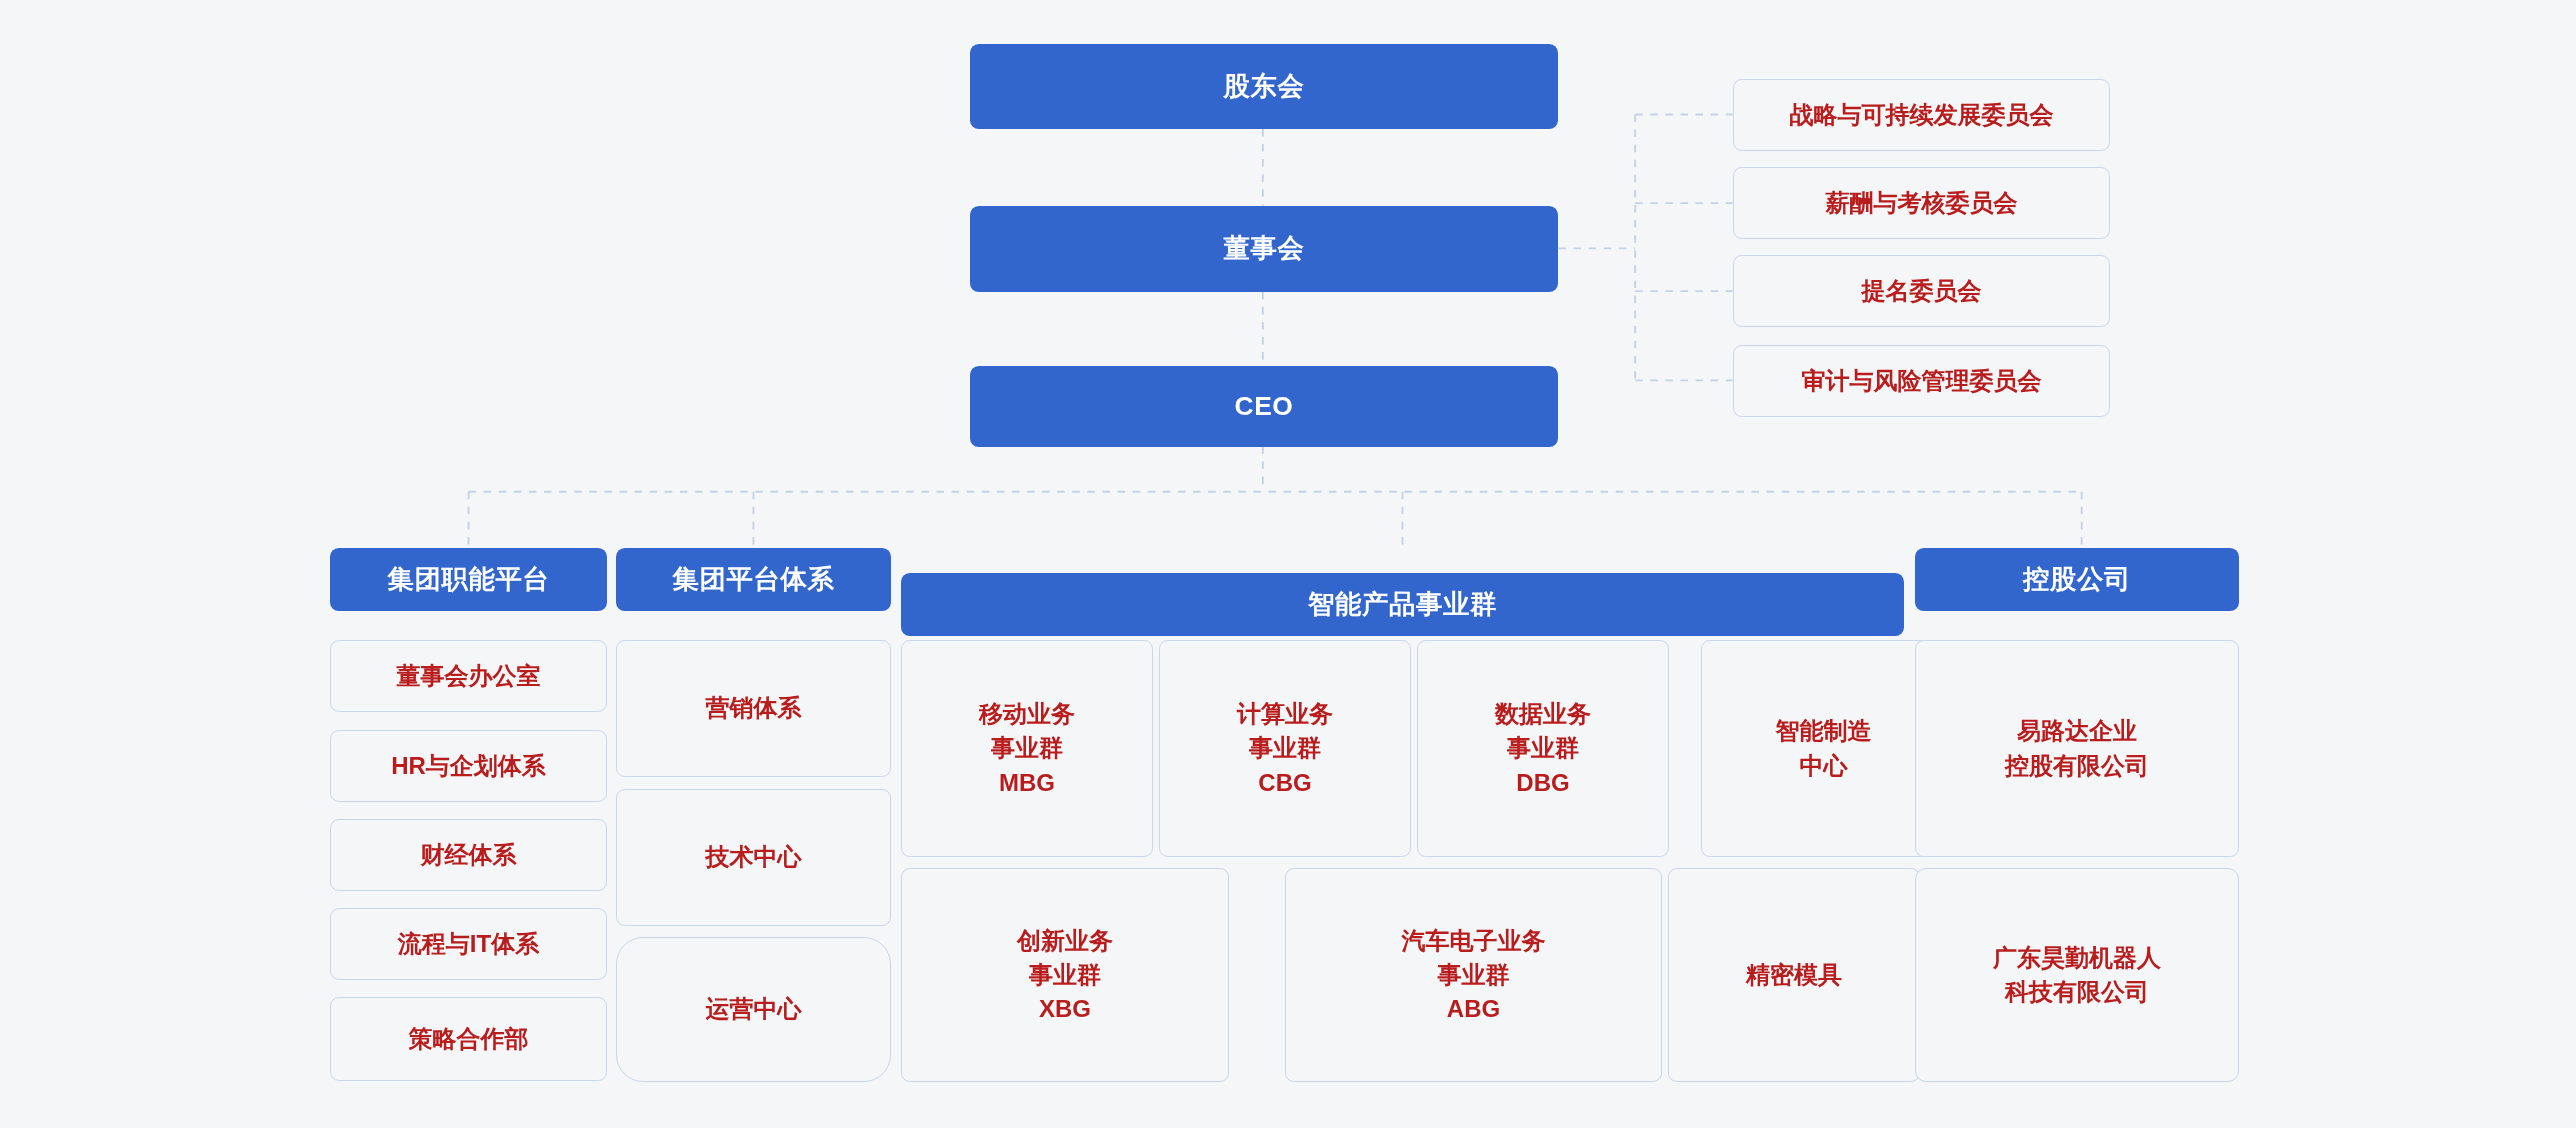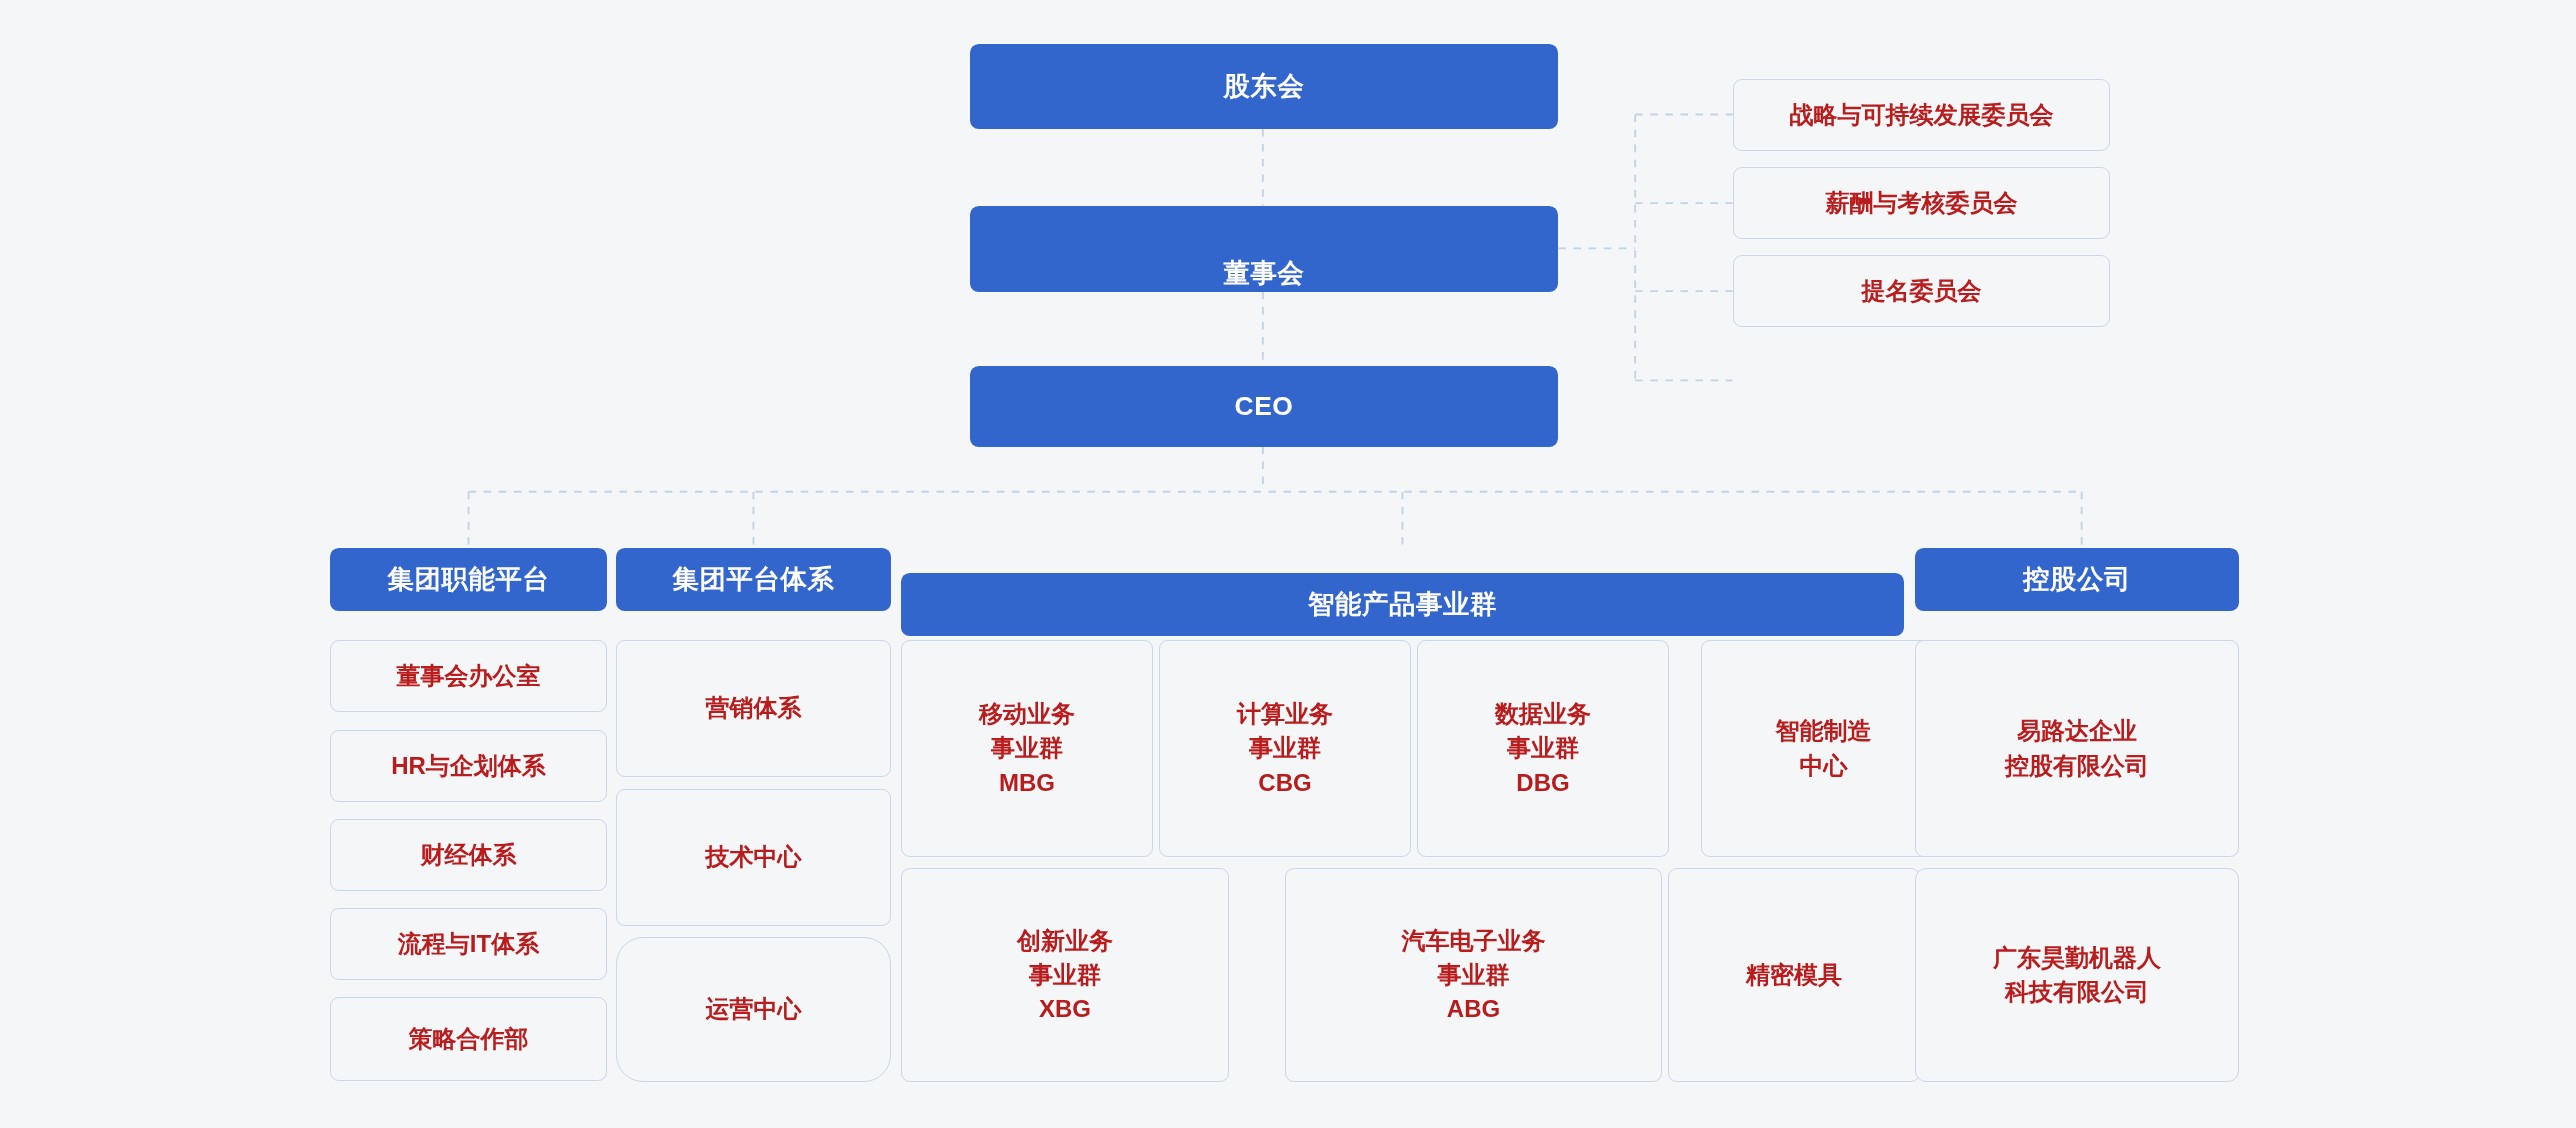--- a/index.html
+++ b/index.html
@@ -94,40 +94,43 @@
       <line x1="2600" y1="323" x2="2755" y2="323"></line>
       <line x1="2600" y1="463" x2="2755" y2="463"></line>
       <line x1="2600" y1="605" x2="2755" y2="605"></line>
     </g>
   </svg>
 
   <div class="node node-primary t-lg" style="left:970px; top:44px; width:588px; height:85px;">
     <span class="stack-line">股东会</span>
   </div>
 
-  <div class="node node-primary t-lg" style="left:970px; top:206px; width:588px; height:86px;align-items:flex-end;">
+  <div class="node node-primary t-lg" style="left:970px; top:206px; width:588px; height:86px;">
     <span class="stack-line">董事会</span>
   </div>
 
   <div class="node node-primary t-lg" style="left:970px; top:366px; width:588px; height:81px;">
     <span class="stack-line">CEO</span>
   </div>
 
   <div class="node node-outline t-md" style="left:1733px; top:79px; width:377px; height:72px;">
     <span class="stack-line">战略与可持续发展委员会</span>
   </div>
 
   <div class="node node-outline t-md" style="left:1733px; top:167px; width:377px; height:72px;">
     <span class="stack-line">薪酬与考核委员会</span>
   </div>
 
   <div class="node node-outline t-md" style="left:1733px; top:255px; width:377px; height:72px;">
     <span class="stack-line">提名委员会</span>
   </div>
 
+  <div class="node node-outline t-md" style="left:1733px; top:345px; width:377px; height:72px;">
+    <span class="stack-line">审计与风险管理委员会</span>
+  </div>
 
   <div class="node node-primary t-lg" style="left:616px; top:548px; width:275px; height:63px;">
     <span class="stack-line">集团平台体系</span>
   </div>
 
   <div class="node node-primary t-lg" style="left:330px; top:548px; width:277px; height:63px;">
     <span class="stack-line">集团职能平台</span>
   </div>
 
   <div class="node node-primary t-lg" style="left:901px; top:548px; width:1003px; height:63px;margin-top:25px;">

